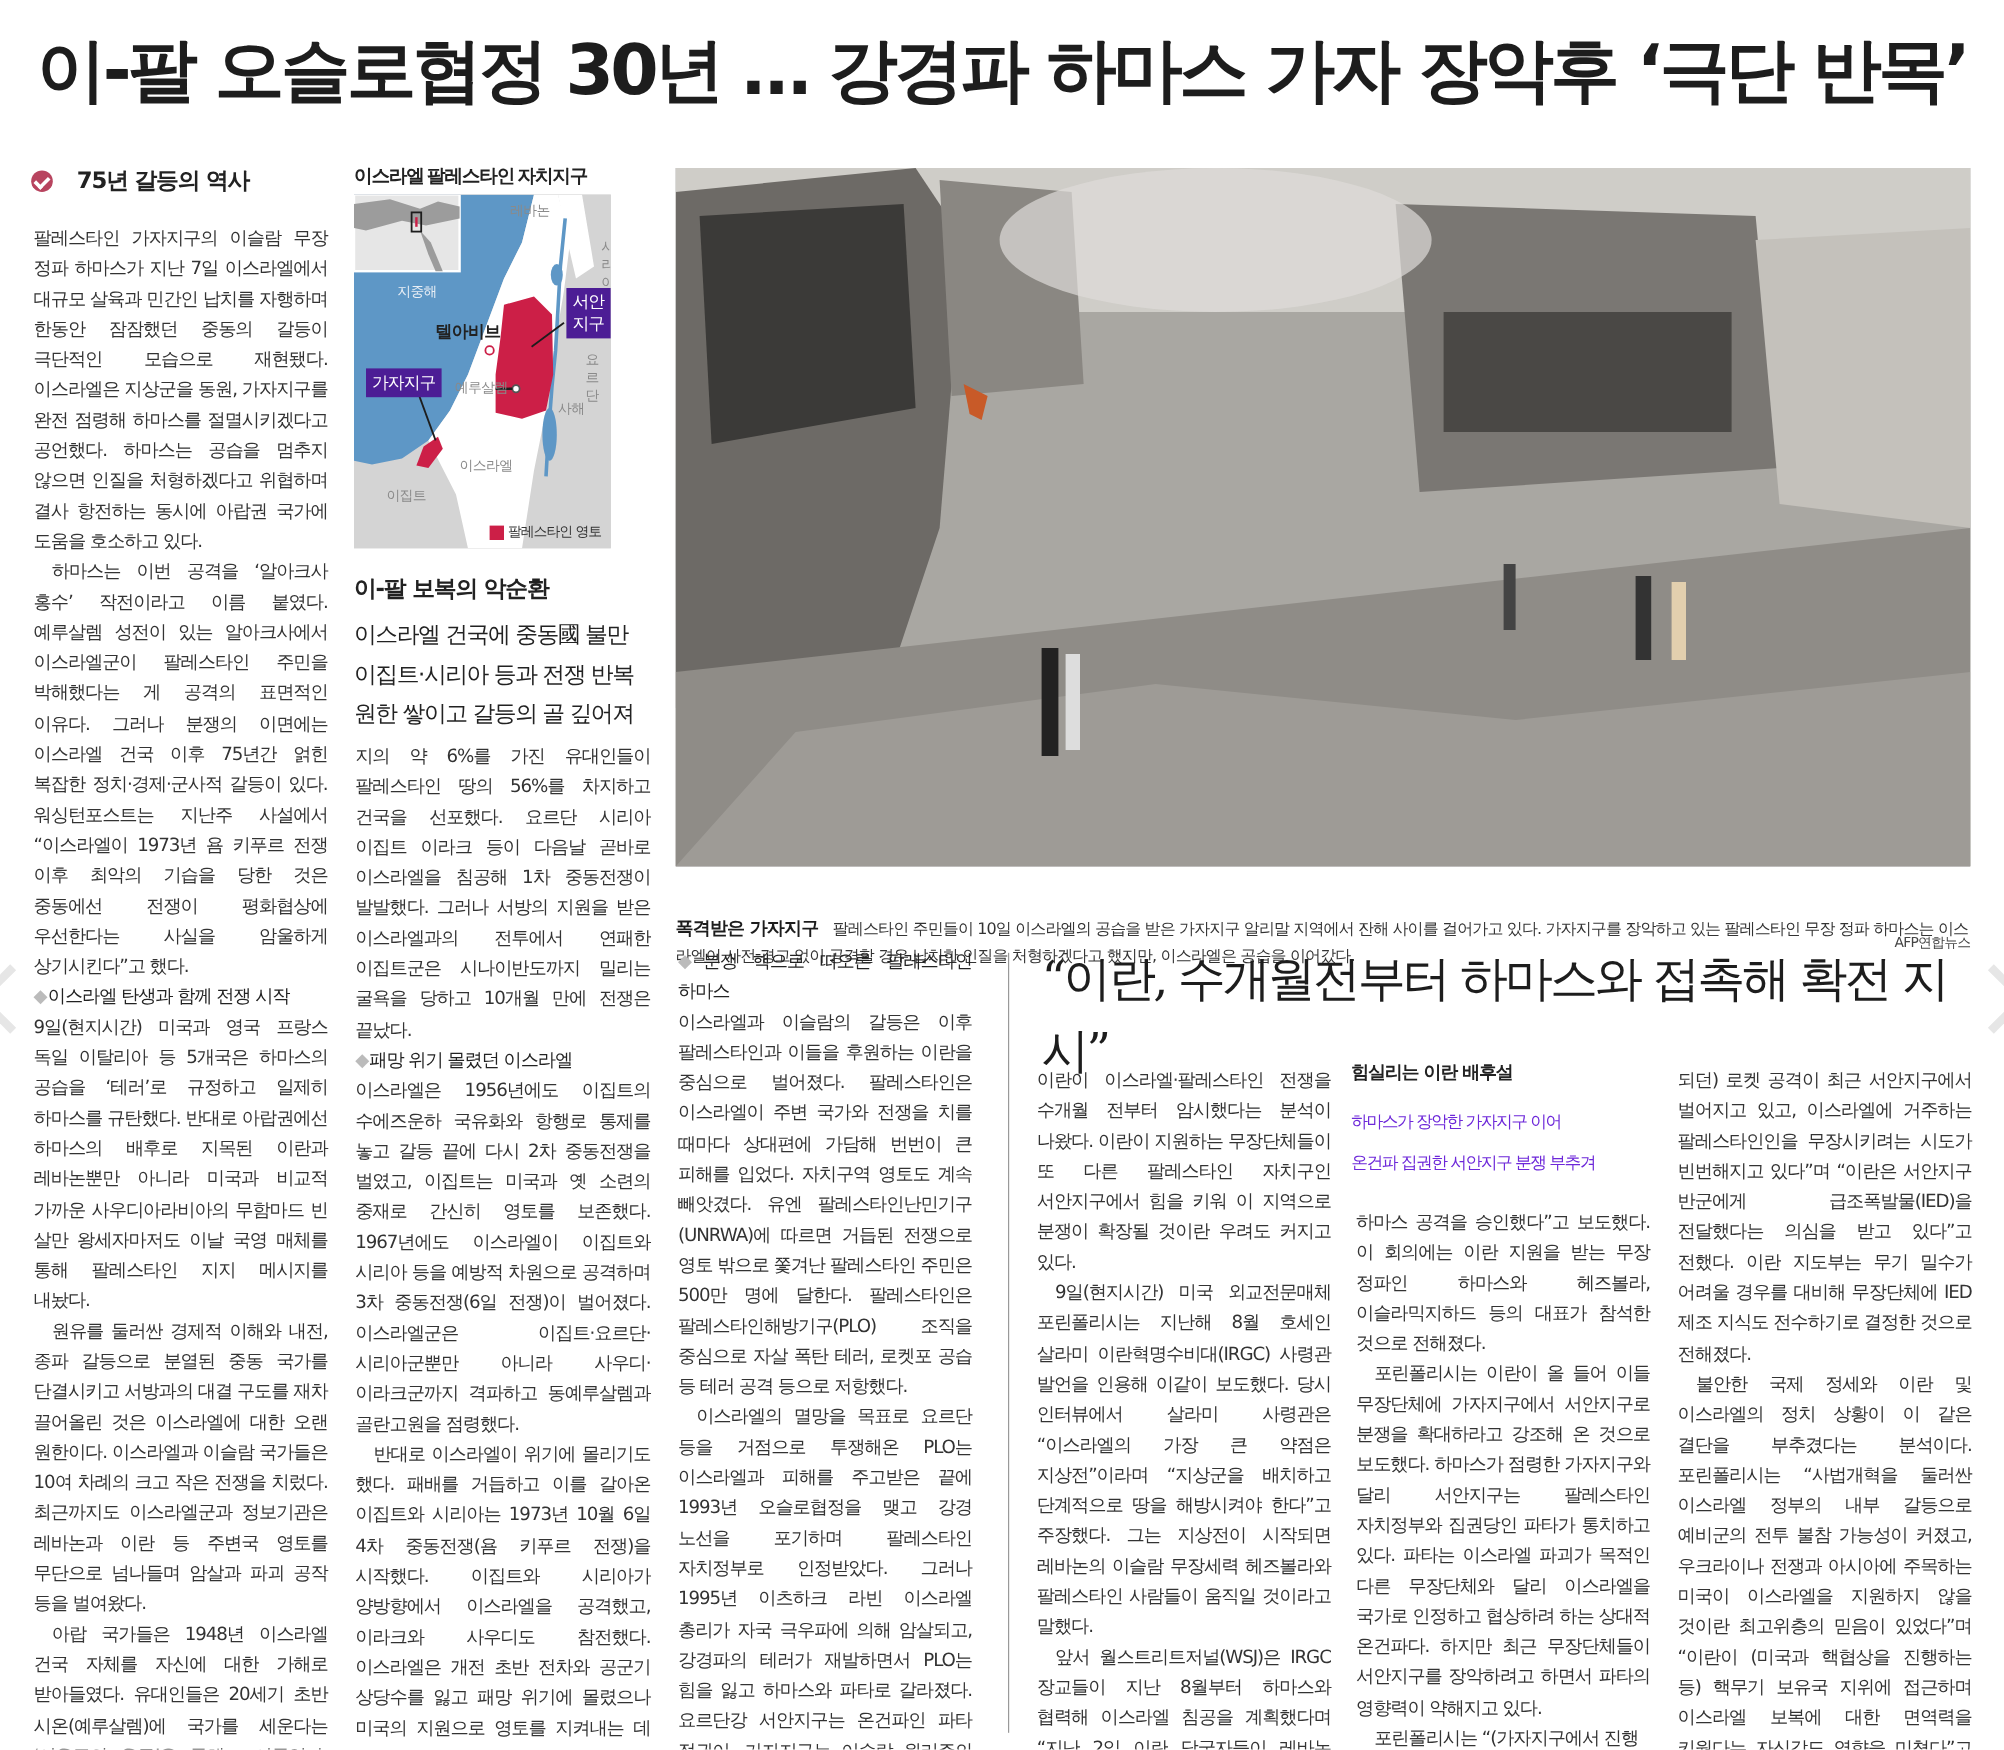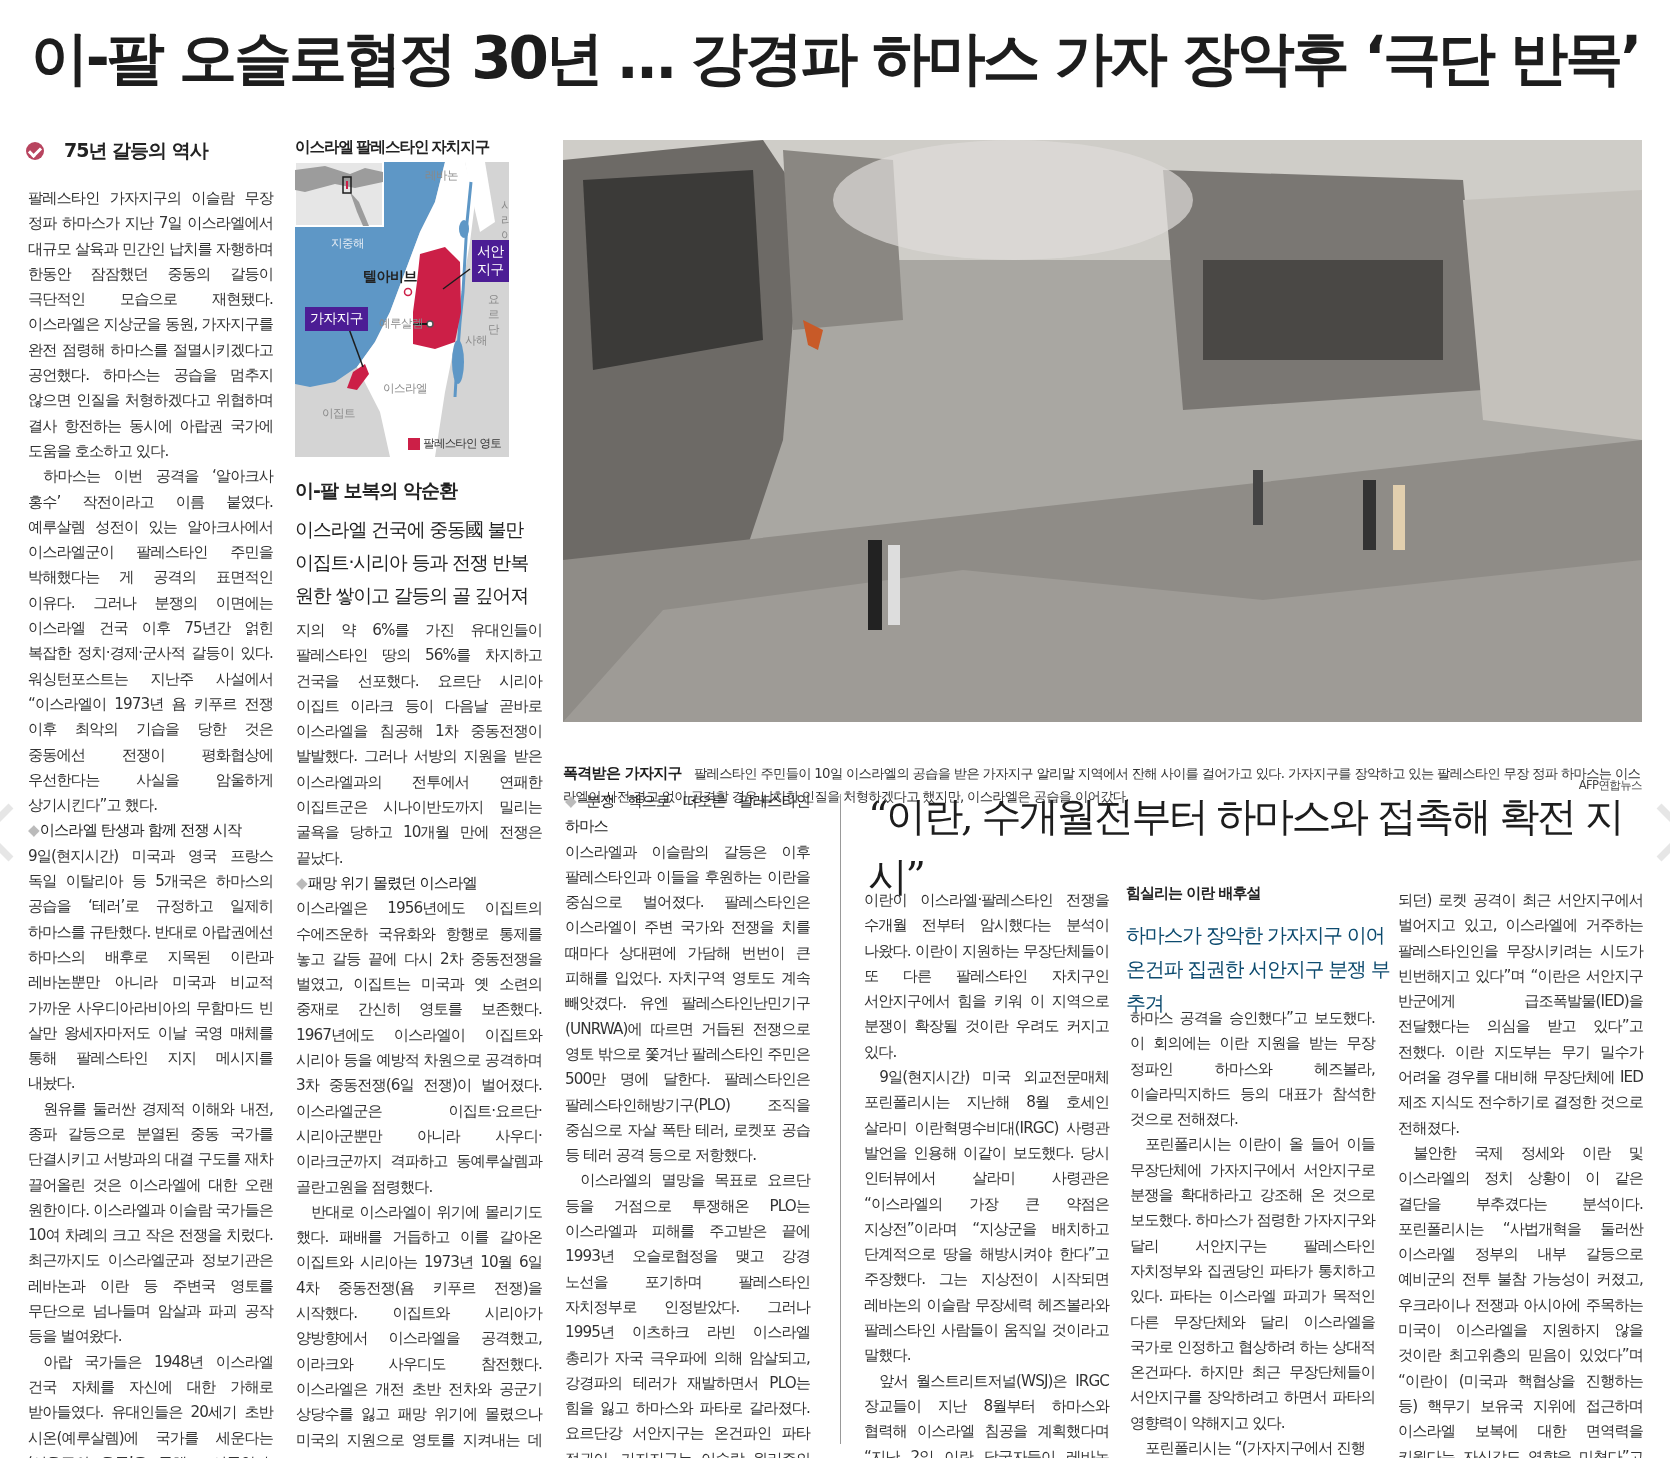--- a/index.html
+++ b/index.html
@@ -31,21 +31,21 @@
   .sub-title{position:absolute;left:295px;top:478px;font-size:19px;font-weight:bold;letter-spacing:-1px;color:#222;}
   .sub-deck{position:absolute;left:295px;top:513px;width:250px;font-size:19px;line-height:33px;letter-spacing:-1.2px;color:#222;}
   .photo{position:absolute;left:563px;top:140px;width:1079px;height:582px;overflow:hidden;
        background:linear-gradient(180deg,#b9b7b2 0%,#8f8d89 35%,#7c7a76 55%,#9d9a95 75%,#8b8884 100%);}
   .caption{position:absolute;left:563px;top:726px;width:1079px;font-size:13.3px;line-height:23px;letter-spacing:-0.7px;color:#333;margin-top:36px;}
   .caption .cap-title{font-weight:bold;font-size:15px;color:#1d1d1d;margin-right:12px;}
   .credit{position:absolute;right:28px;top:778px;font-size:11.5px;color:#444;letter-spacing:-0.6px;}
   .headline2{position:absolute;left:868px;top:786px;font-size:40px;letter-spacing:-2.5px;color:#1d1d1d;line-height:60px;font-family:"DejaVu Serif",serif;}
   .rule{position:absolute;background:#999;width:1px;}
   .sub2-title{position:absolute;left:1126px;top:884px;font-size:15px;font-weight:bold;letter-spacing:-1px;color:#222;}
-  .sub2-deck{position:absolute;left:1126px;top:918px;width:270px;font-size:20px;line-height:34px;letter-spacing:-1.3px;color:#0c4a6e;}
+  .sub2-deck{position:absolute;left:1126px;top:918px;width:270px;font-size:14px;line-height:34px;letter-spacing:-1.3px;color:#6d28d9;}
   .nav-arrow{position:absolute;width:34px;height:34px;border:solid #e6e6e6;border-width:0 7px 7px 0;}
   .nav-prev{left:-12px;top:812px;transform:rotate(135deg);}
   .nav-next{right:-12px;top:812px;transform:rotate(-45deg);}
 </style>
 </head>
 <body>
 
 <div class="nav-arrow nav-prev"></div>
 <div class="nav-arrow nav-next"></div>
 

